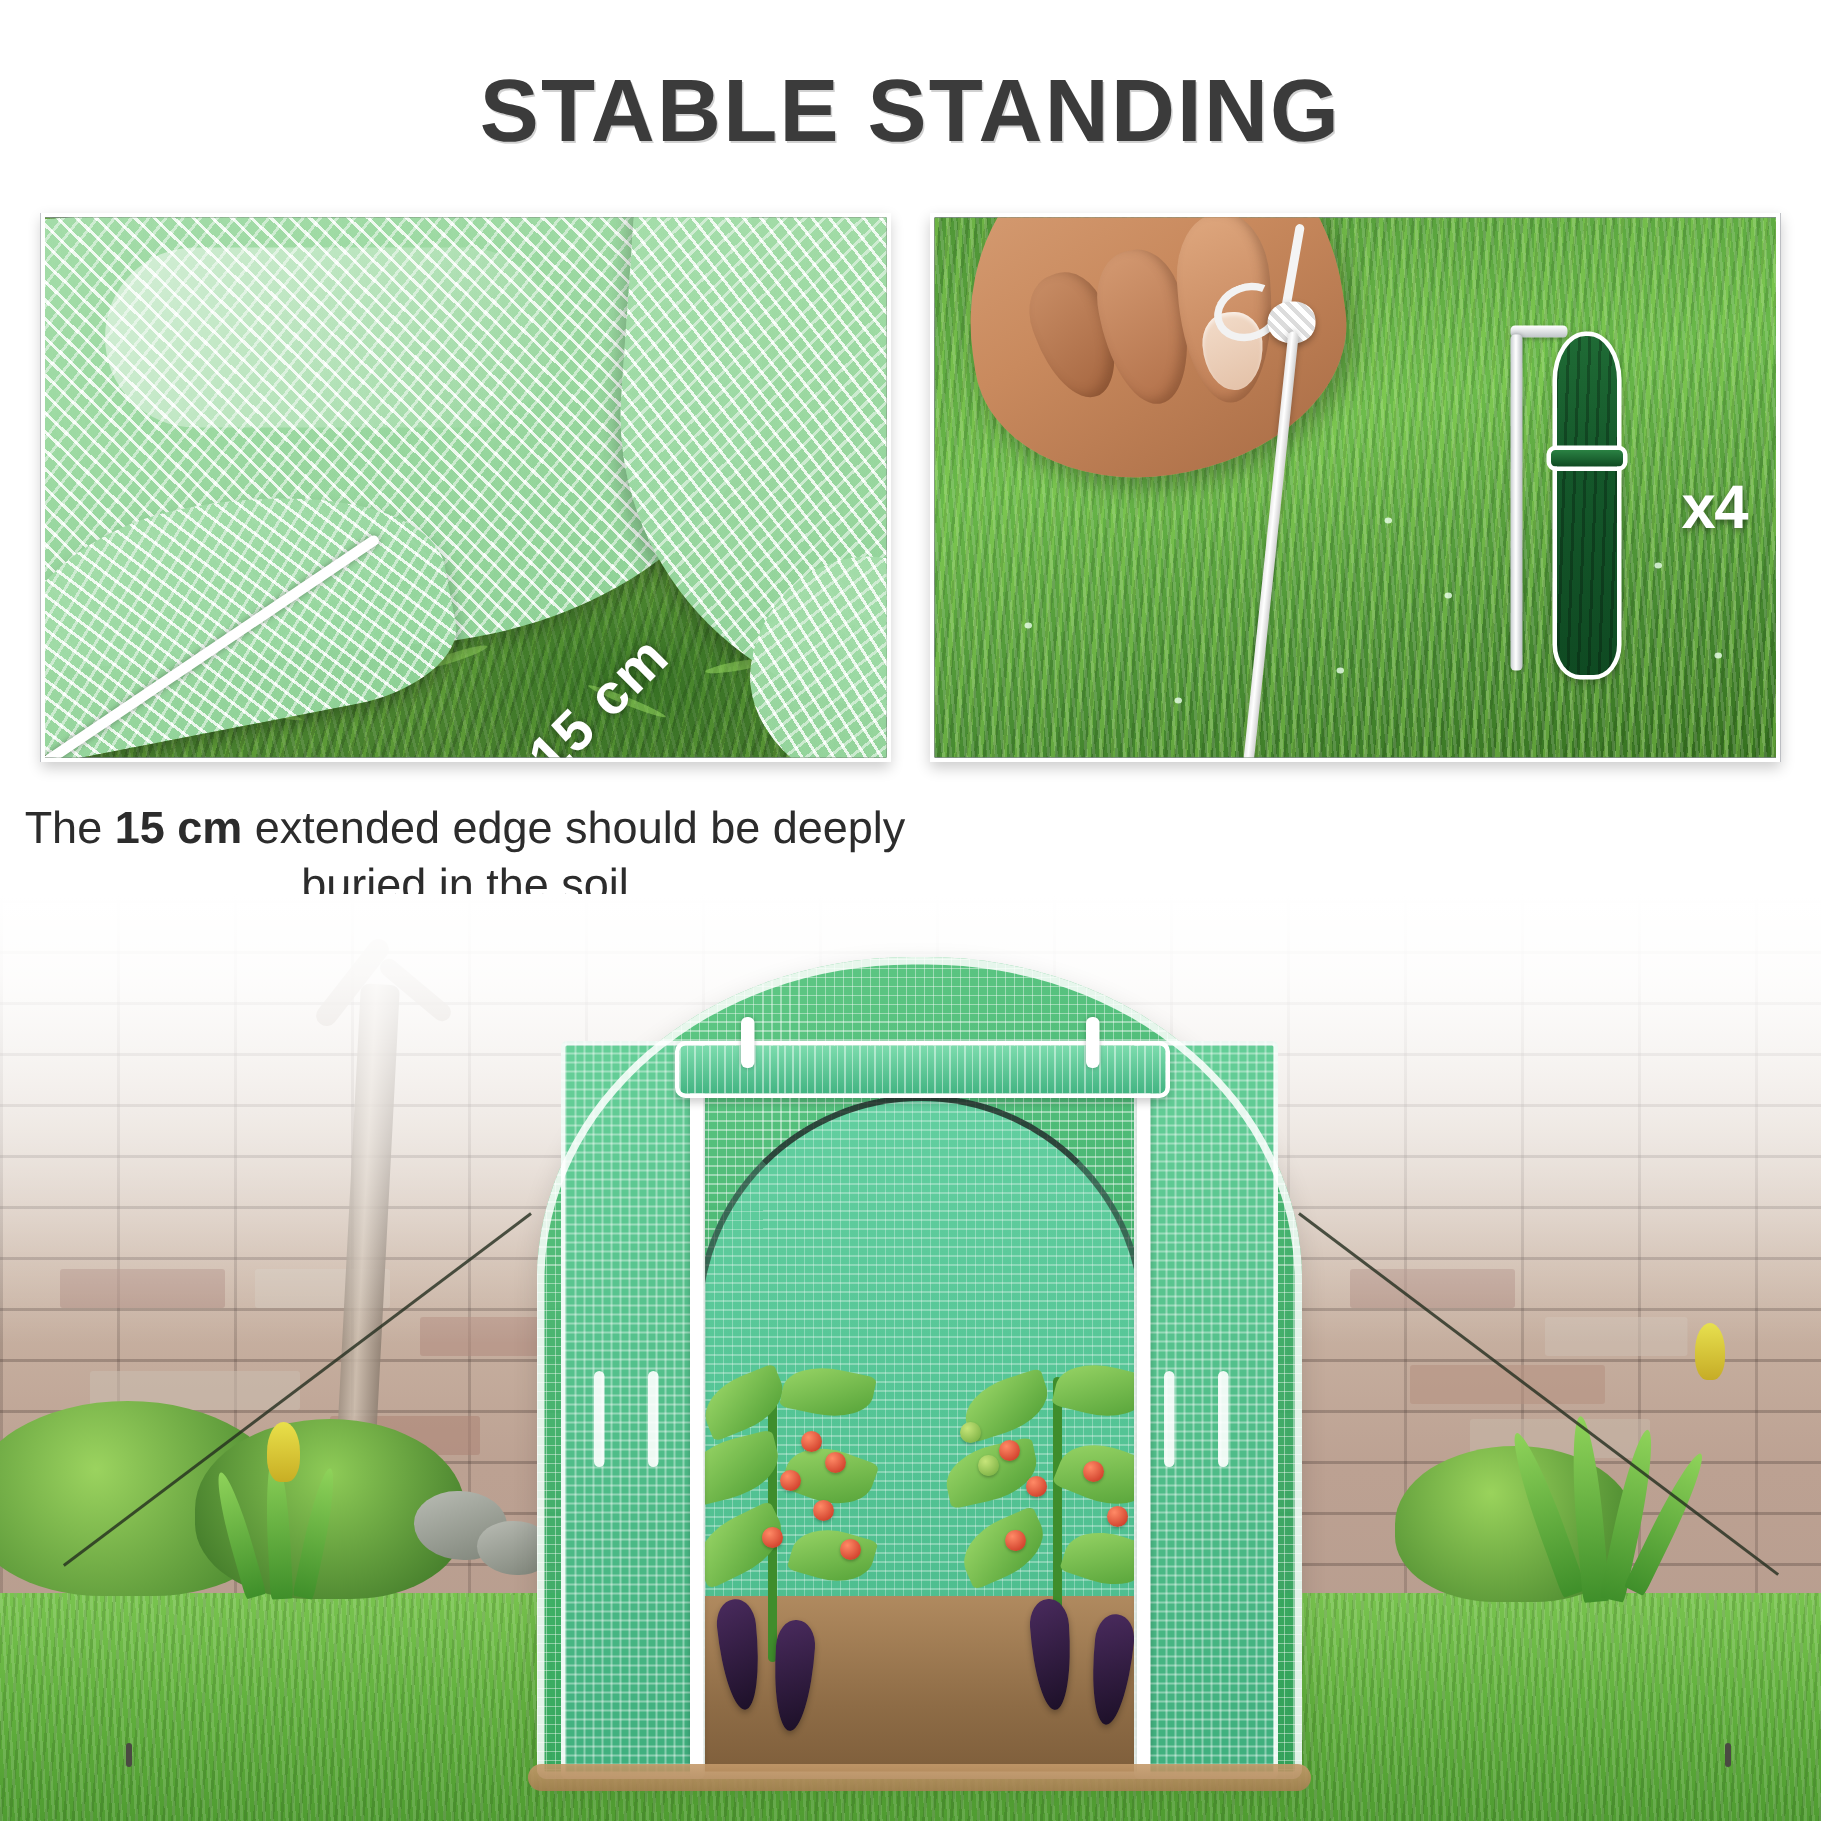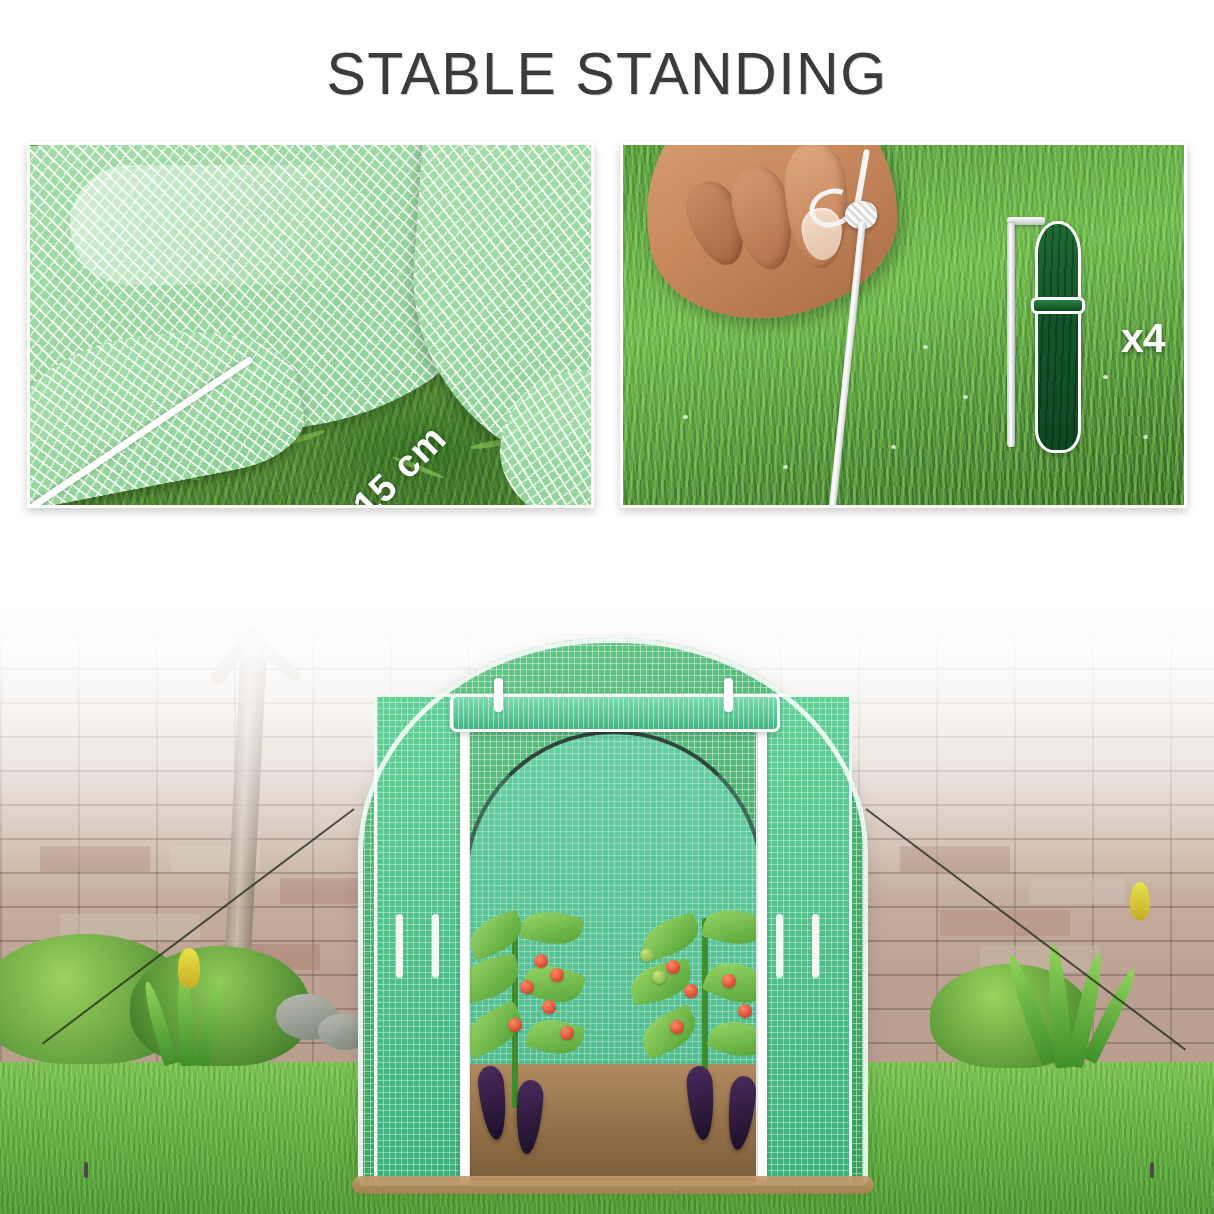--- a/index.html
+++ b/index.html
@@ -8,21 +8,21 @@
     width:1214px; height:1214px; overflow:hidden;
     background:#ffffff;
     font-family:"Liberation Sans","DejaVu Sans",sans-serif;
   }
   .page{ position:relative; width:1214px; height:1214px; background:#fff; overflow:hidden; }
 
   
   .title{
     position:absolute; left:0; top:44px; width:1214px;
     text-align:center;
-    font-size:59px; font-weight:normal; letter-spacing:1.5px;
+    font-size:59px; font-weight:bold; letter-spacing:1.5px;
     color:#3b3b3b; line-height:1.05;
     text-shadow:1px 1px 0 rgba(0,0,0,.18);
     white-space:nowrap;
   }
 
   
   .panel{
     position:absolute; top:142px; height:366px;
     overflow:hidden; background:#0f172a;
     border:3px solid #ffffff;
@@ -400,20 +400,23 @@
     <div id="rope-knot"></div>
     <div id="stake-rod"></div>
 
     <div id="nail-head"></div>
     <div id="nail-shaft"></div>
     <div id="rope-bundle"></div>
     <div id="rope-bundle-tie"></div>
     <div id="badge-x4">x4</div>
   </div>
 
+  <div class="caption" id="caption-left">
+    <span>The </span><b>15 cm</b><span> extended edge should be deeply buried in the soil</span>
+  </div>
 
 
   <div id="hero">
 
     <div id="hero-wall"></div>
     <div class="brick" style="left:40px;  top:250px; width:110px; background:#a9857a;"></div>
     <div class="brick" style="left:170px; top:250px; width:90px;  background:#cfc3b6;"></div>
     <div class="brick" style="left:280px; top:282px; width:120px; background:#b08b7e;"></div>
     <div class="brick" style="left:900px; top:250px; width:110px; background:#a9857a;"></div>
     <div class="brick" style="left:1030px;top:282px; width:95px;  background:#cdc0b2;"></div>

